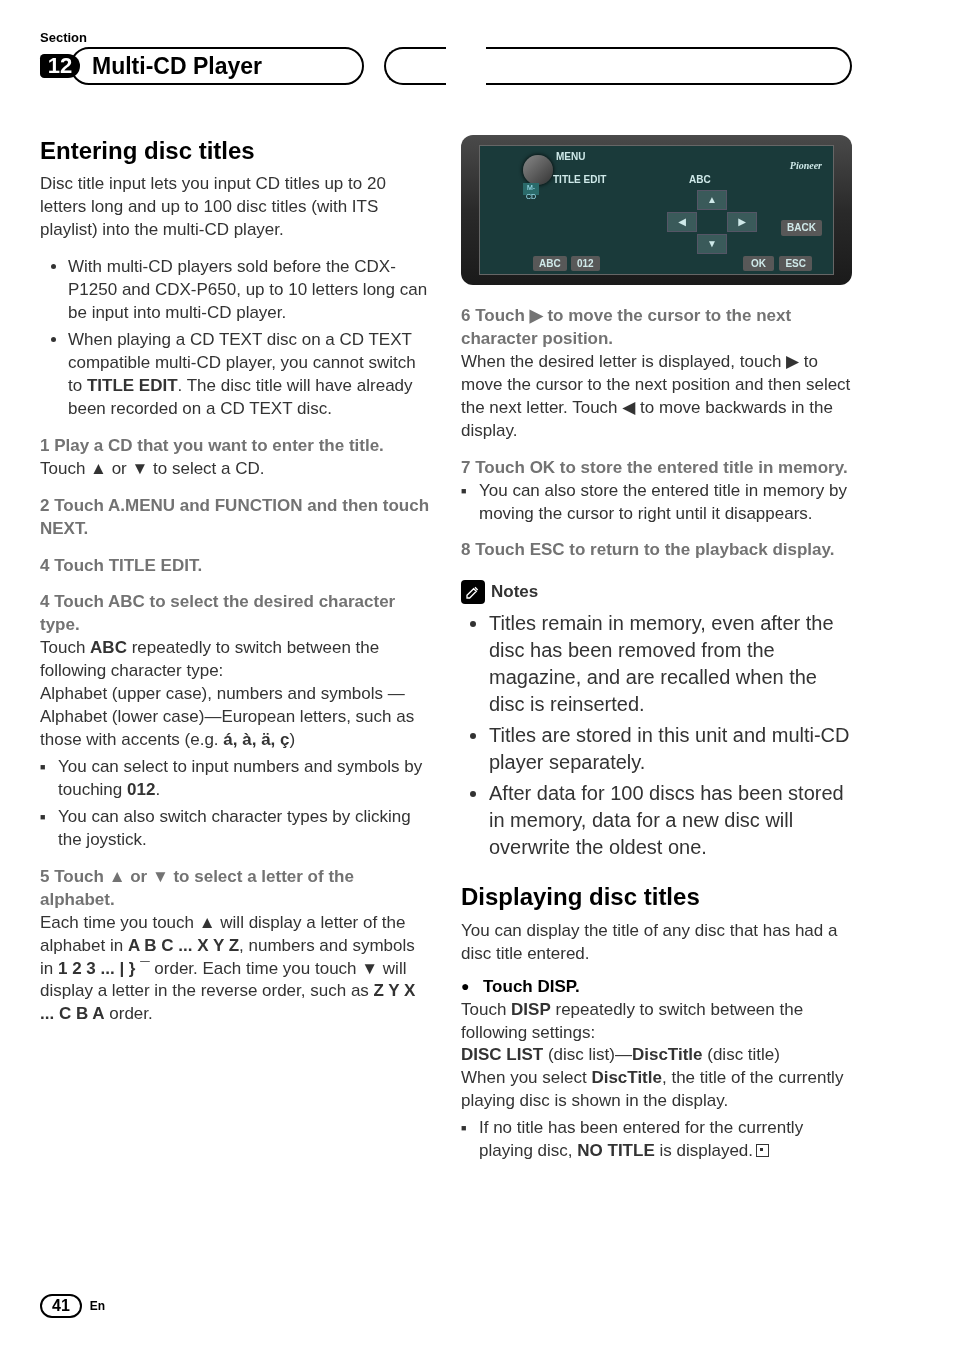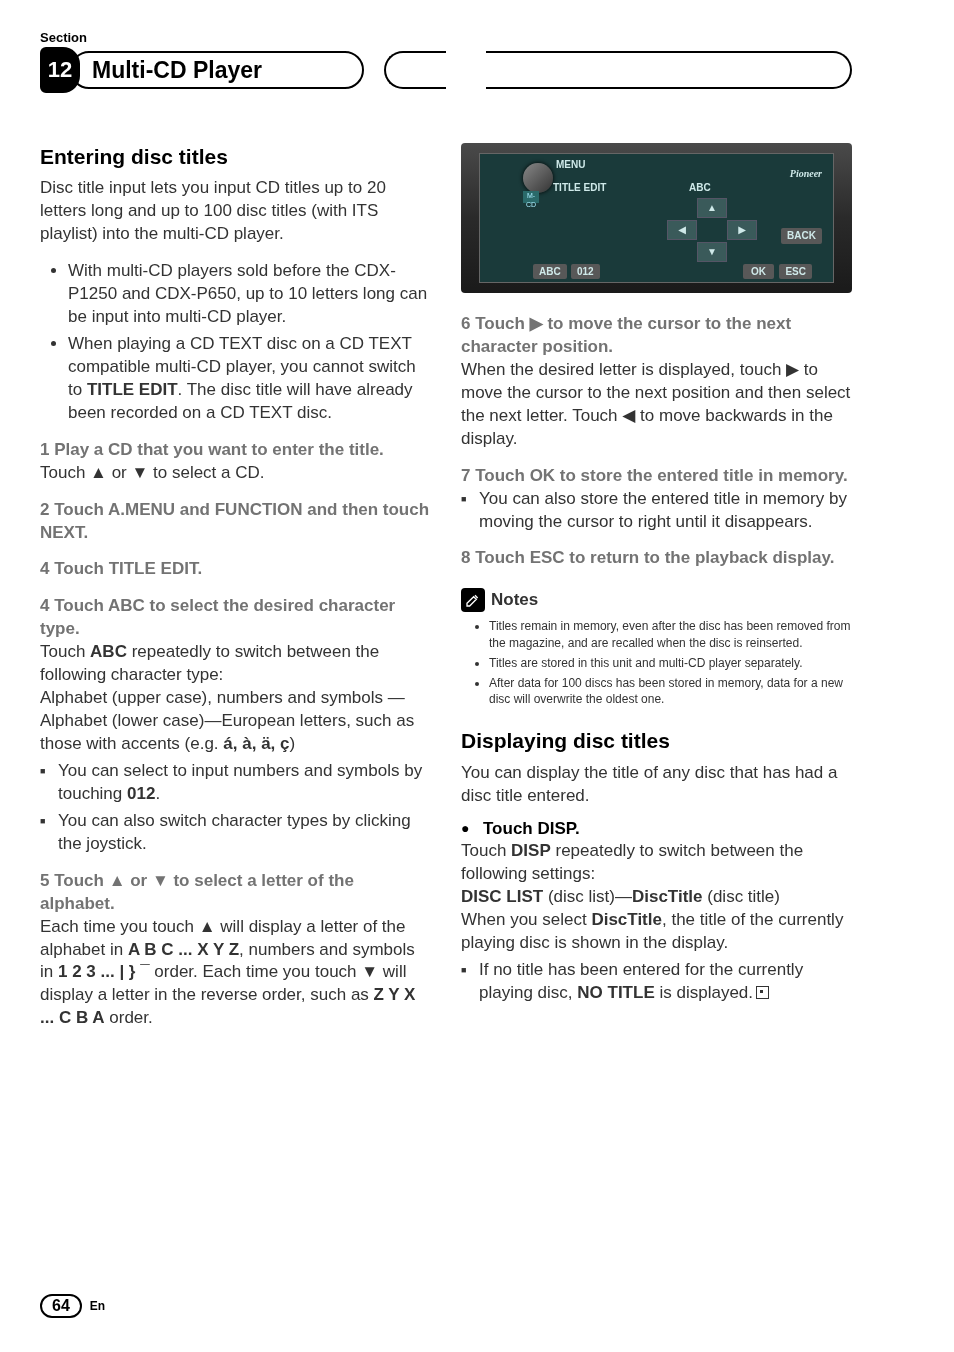--- a/index.html
+++ b/index.html
@@ -25,21 +25,21 @@
     display: flex;
     align-items: center;
     margin-bottom: 50px;
   }
   .section-badge {
     background: #000;
     color: #fff;
     font-weight: bold;
     font-size: 22px;
     width: 40px;
-    height: 46px;
+    height: 24px;
     border-radius: 6px 17px 17px 6px;
     display: flex;
     align-items: center;
     justify-content: center;
     margin-right: 0;
     z-index: 2;
     position: relative;
   }
   .title-pill {
     border: 2px solid #000000;
@@ -75,21 +75,21 @@
     display: flex;
     gap: 30px;
   }
   .col {
     flex: 1;
     font-size: 17px;
     line-height: 1.35;
     color: #333;
   }
   h2 {
-    font-size: 21px;
+    font-size: 24px;
     font-weight: bold;
     margin: 0 0 6px 0;
     color: #000;
   }
   .intro { margin-bottom: 14px; }
   ul.bullets {
     margin: 0 0 14px 0;
     padding-left: 28px;
   }
   ul.bullets li {
@@ -111,21 +111,21 @@
     content: "■";
     font-size: 9px;
     position: absolute;
     left: 0;
     top: 5px;
   }
   .device-image {
     width: 100%;
     height: 150px;
     background: linear-gradient(180deg, #4a4a4a 0%, #2a2a2a 50%, #1a1a1a 100%);
-    border-radius: 4px;
+    border-radius: 12px;
     margin-bottom: 20px;
     position: relative;
     overflow: hidden;
   }
   .device-image .screen {
     position: absolute;
     left: 18px; right: 18px; top: 10px; bottom: 10px;
     border: 1px solid #666;
     background: #1a3a3a;
   }
@@ -171,21 +171,21 @@
   .notes-icon {
     width: 24px; height: 24px;
     background: #000;
     border-radius: 4px;
     display: flex; align-items: center; justify-content: center;
   }
   .notes-icon svg { width: 16px; height: 16px; }
   ul.notes {
     margin: 0 0 20px 0;
     padding-left: 28px;
-    font-size: 12px;
+    font-size: 20px;
   }
   ul.notes li { list-style: disc; margin-bottom: 4px; }
   .disp-bullet {
     position: relative;
     padding-left: 22px;
     font-weight: bold;
     color: #000;
   }
   .disp-bullet::before {
     content: "●";
@@ -315,17 +315,17 @@
 
       <div class="disp-bullet" style="margin-top:10px;">Touch DISP.</div>
       <div class="step-body">Touch <b>DISP</b> repeatedly to switch between the following settings:<br><b>DISC LIST</b> (disc list)—<b>DiscTitle</b> (disc title)<br>When you select <b>DiscTitle</b>, the title of the currently playing disc is shown in the display.</div>
       <div class="sub">If no title has been entered for the currently playing disc, <b>NO TITLE</b> is displayed.<span class="end-square"></span></div>
 
     </div>
 
   </div>
 
   <div class="page-number">
-    <div class="pn-badge">64</div>
+    <div class="pn-badge">41</div>
     <div class="pn-lang">En</div>
   </div>
 
 </div>
 
 </body></html>

